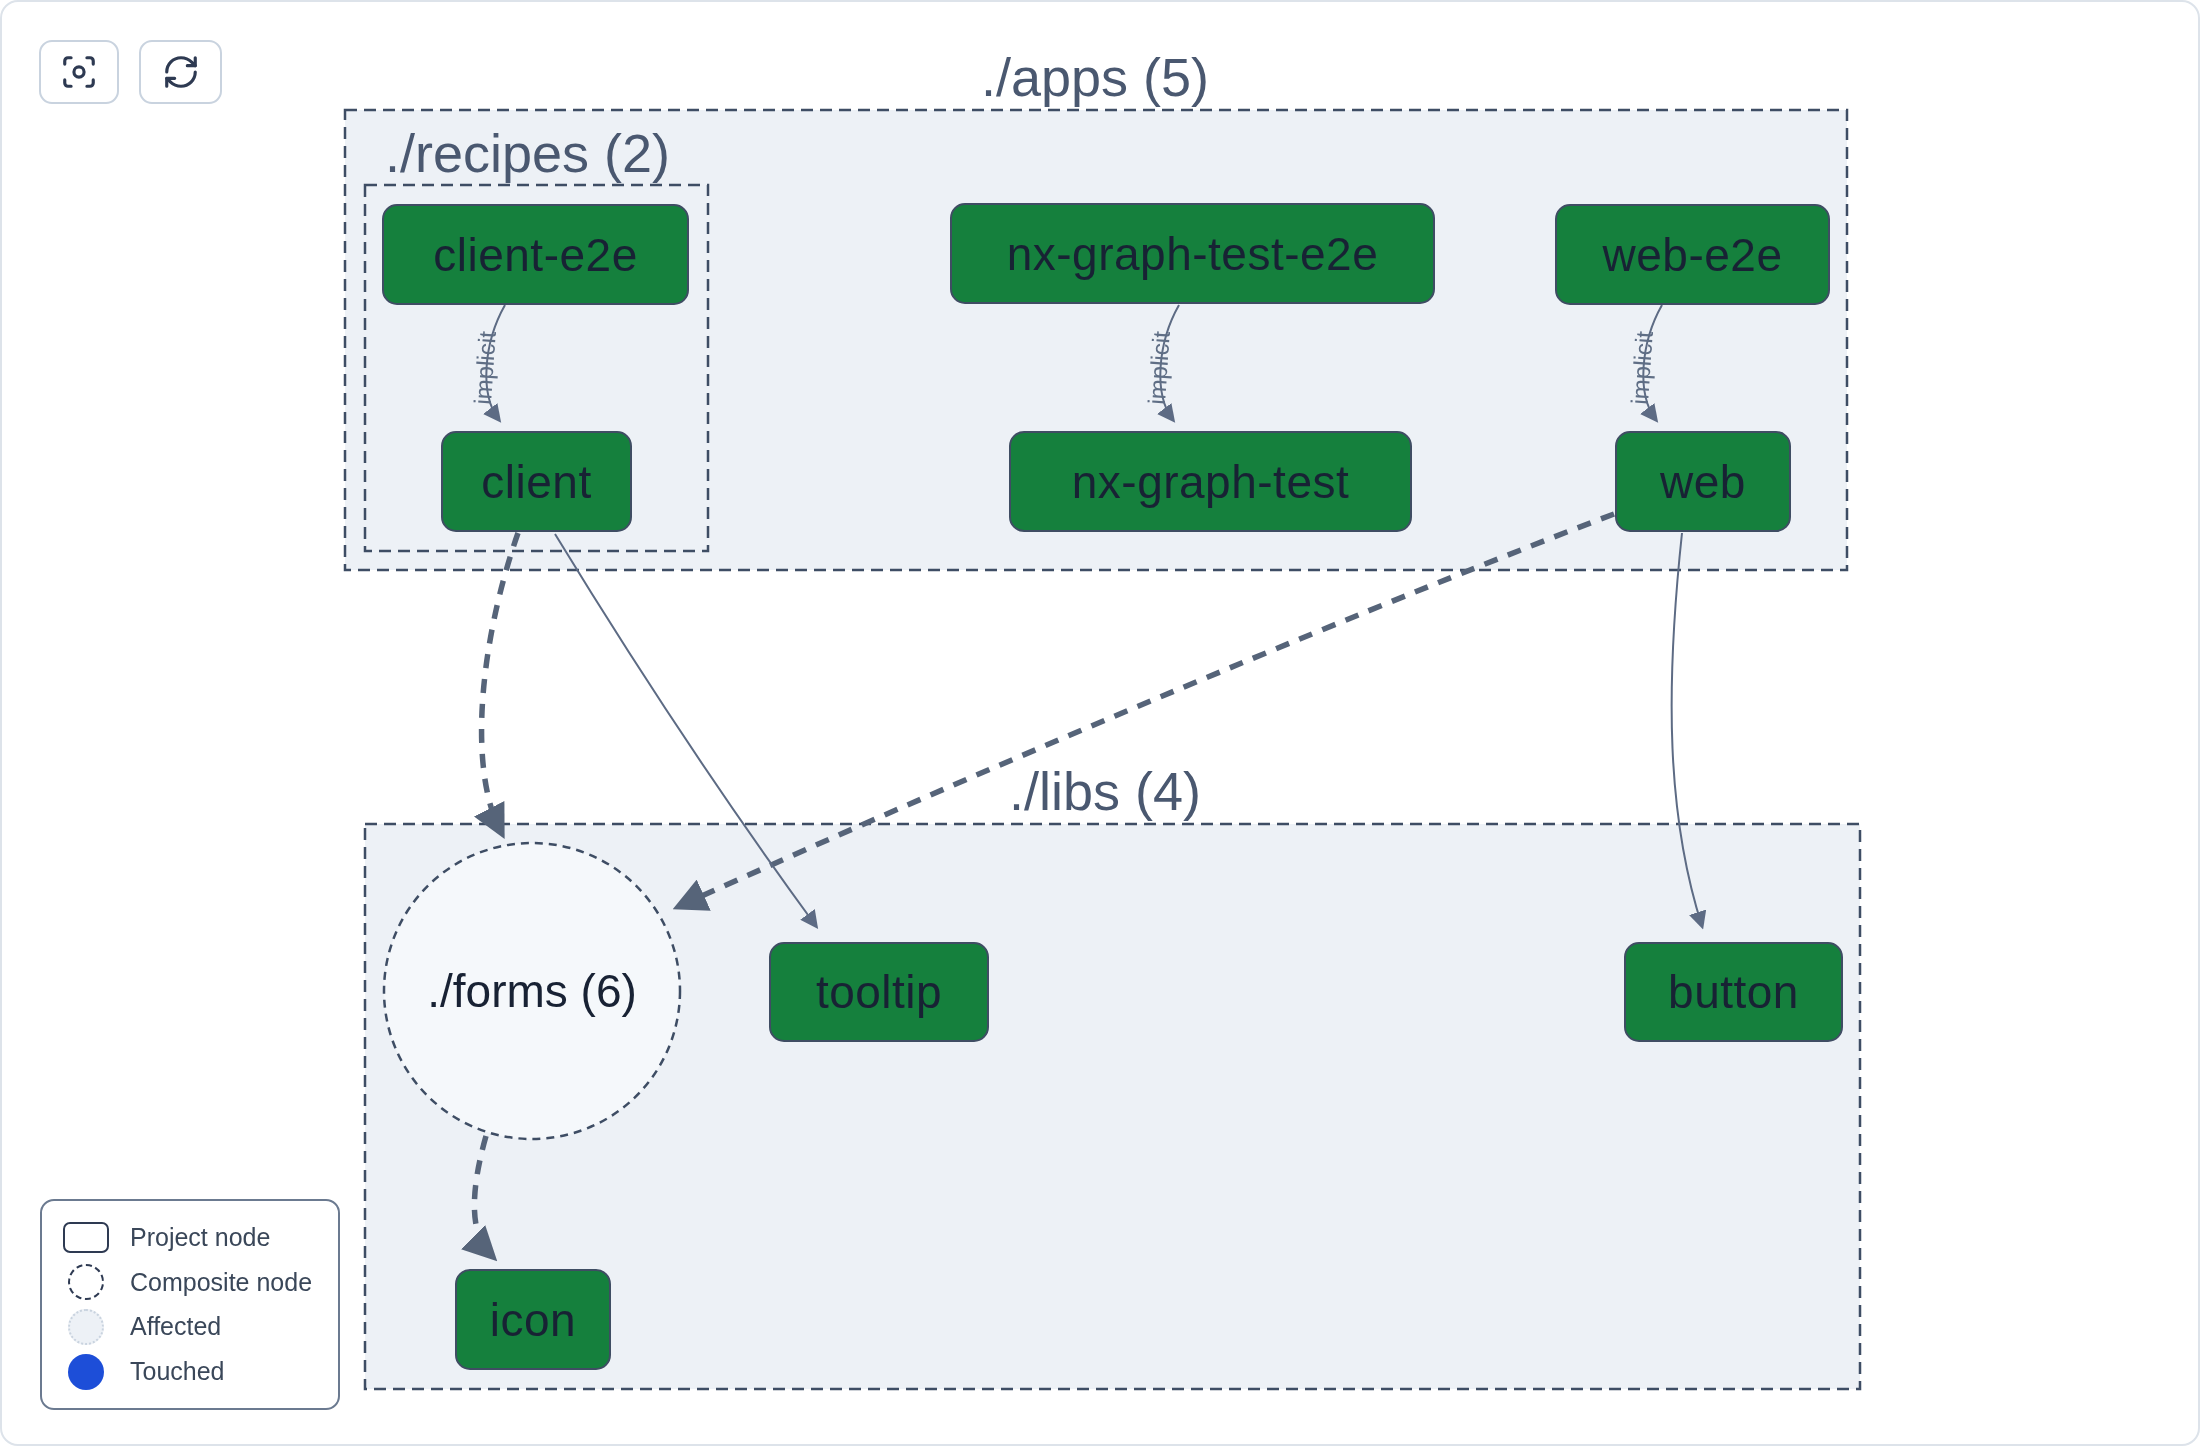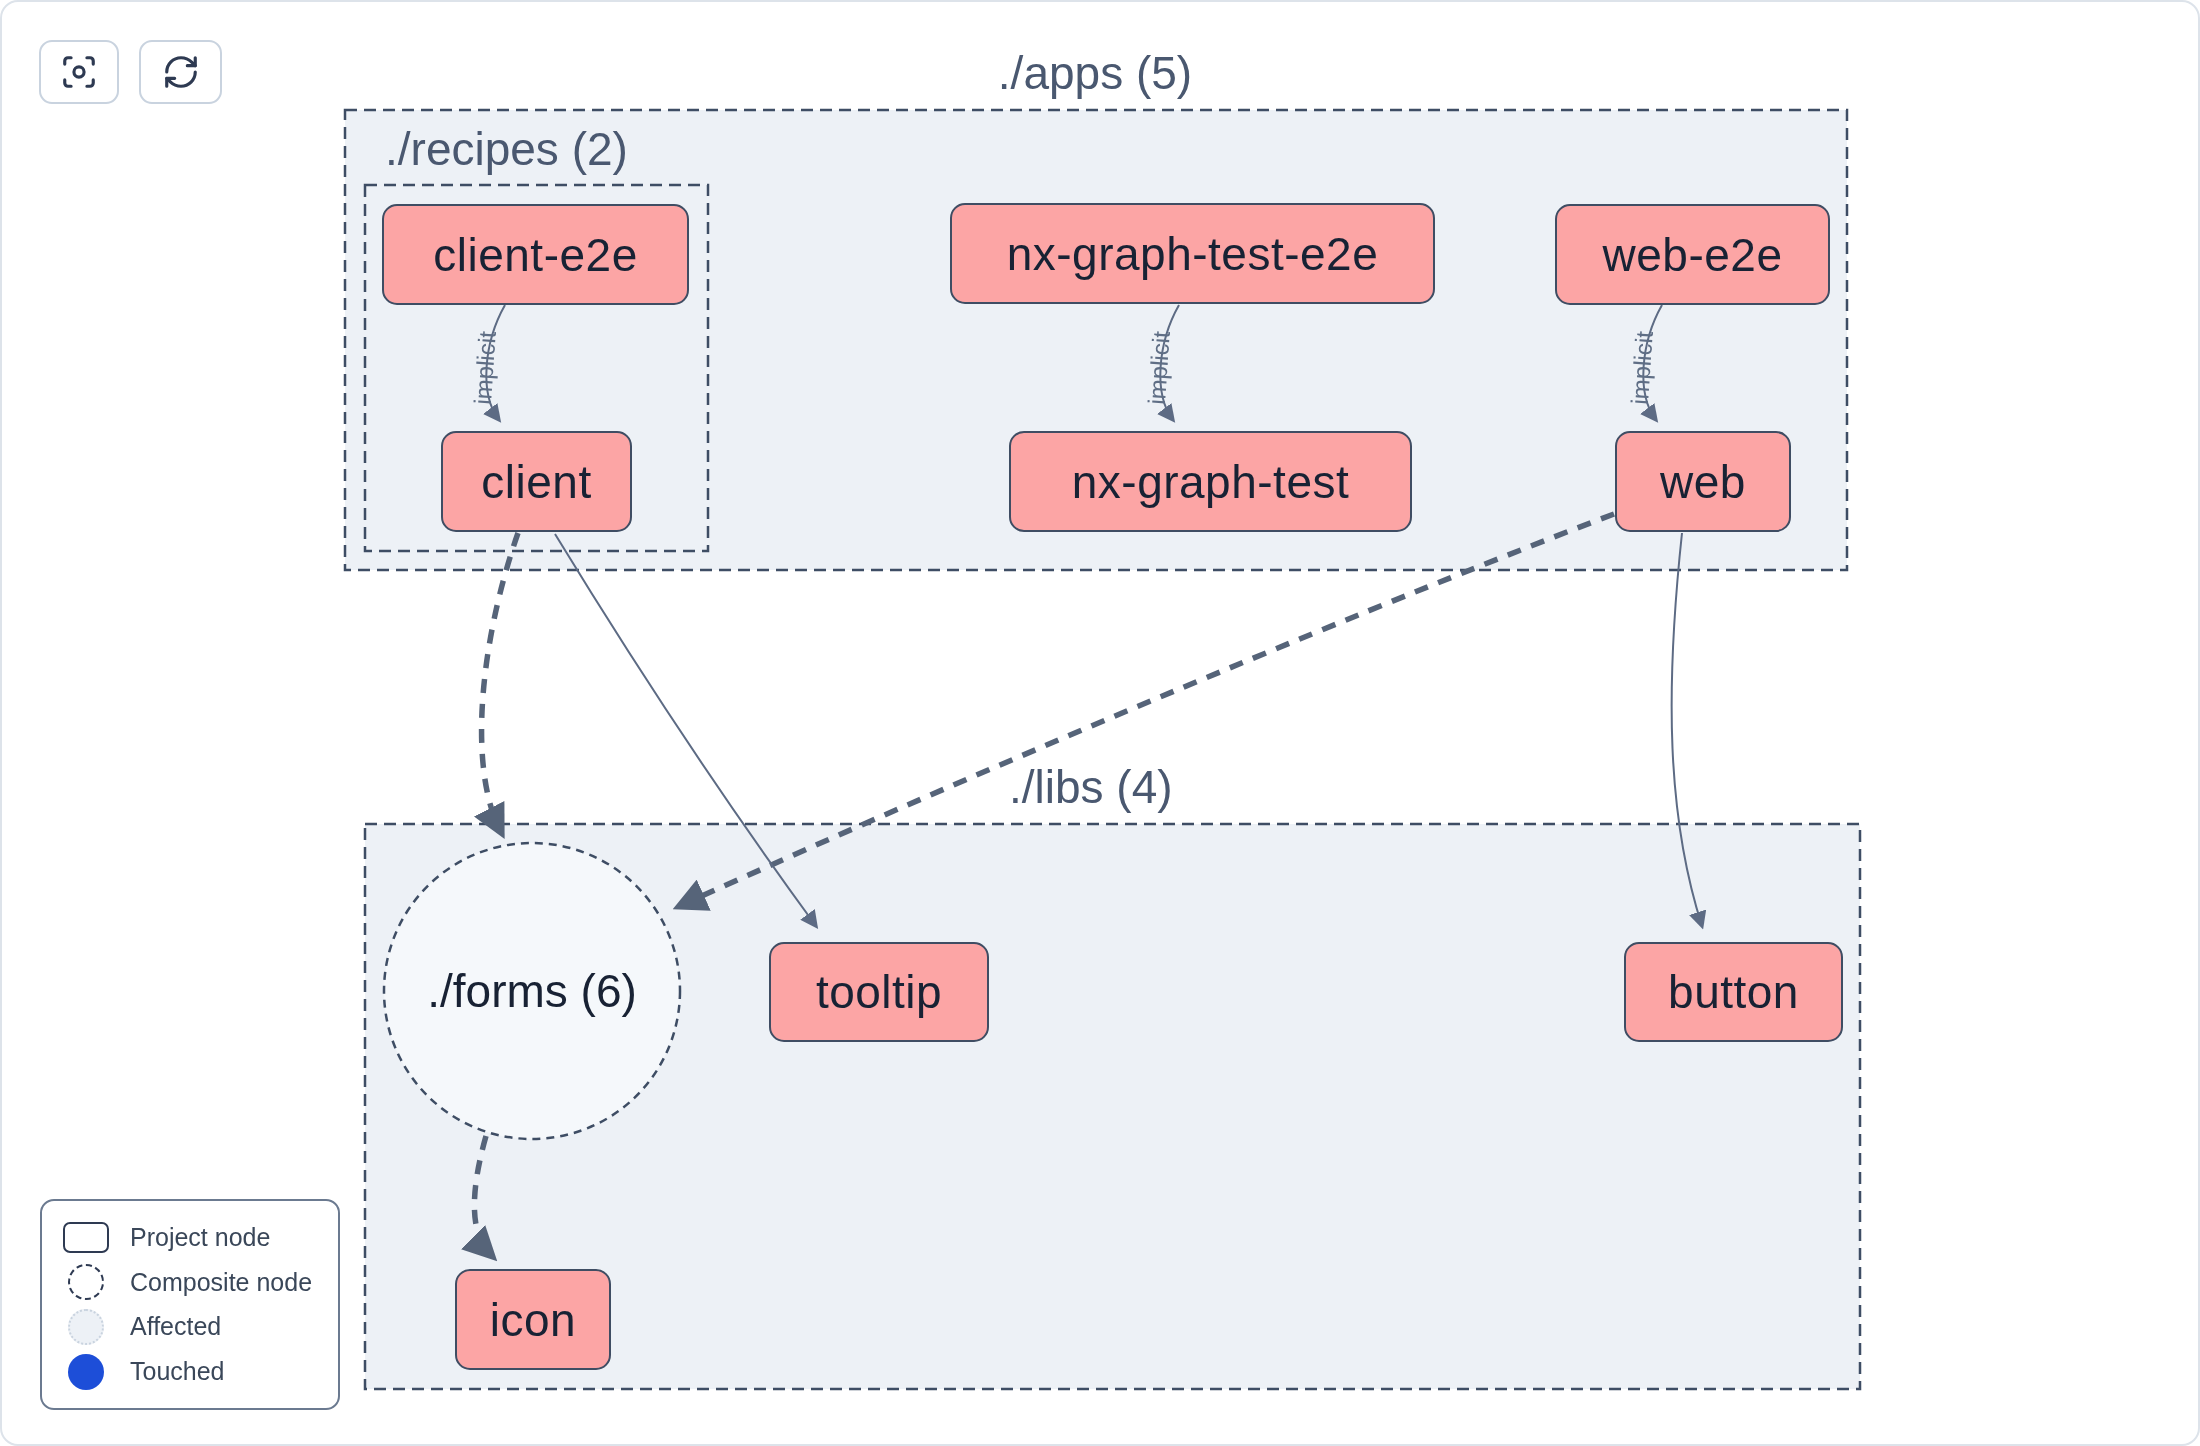--- a/index.html
+++ b/index.html
@@ -10,26 +10,26 @@
   }
   .stage{
     position:absolute;inset:0;background:#ffffff;
     border:2px solid #dde3ea;border-radius:18px;overflow:hidden;box-sizing:border-box;
   }
   svg.layer{position:absolute;left:0;top:0;width:2200px;height:1446px;}
 
   
   .node{
     position:absolute;display:flex;align-items:center;justify-content:center;
-    background:#fca5a5;border:2px solid #3f4d63;border-radius:15px;
+    background:#15803d;border:2px solid #3f4d63;border-radius:15px;
     font-size:46px;color:#182234;letter-spacing:.5px;cursor:pointer;
     box-sizing:border-box;white-space:nowrap;
   }
   .group-label{
-    position:absolute;font-size:46px;color:#4a5870;white-space:nowrap;
+    position:absolute;font-size:54px;color:#4a5870;white-space:nowrap;
   }
   .composite-label{
     position:absolute;display:flex;align-items:center;justify-content:center;
     font-size:46px;color:#182234;white-space:nowrap;cursor:pointer;
   }
 
   
   .toolbar-btn{
     position:absolute;width:80px;height:64px;background:#ffffff;
     border:2px solid #c9d3df;border-radius:13px;box-sizing:border-box;

